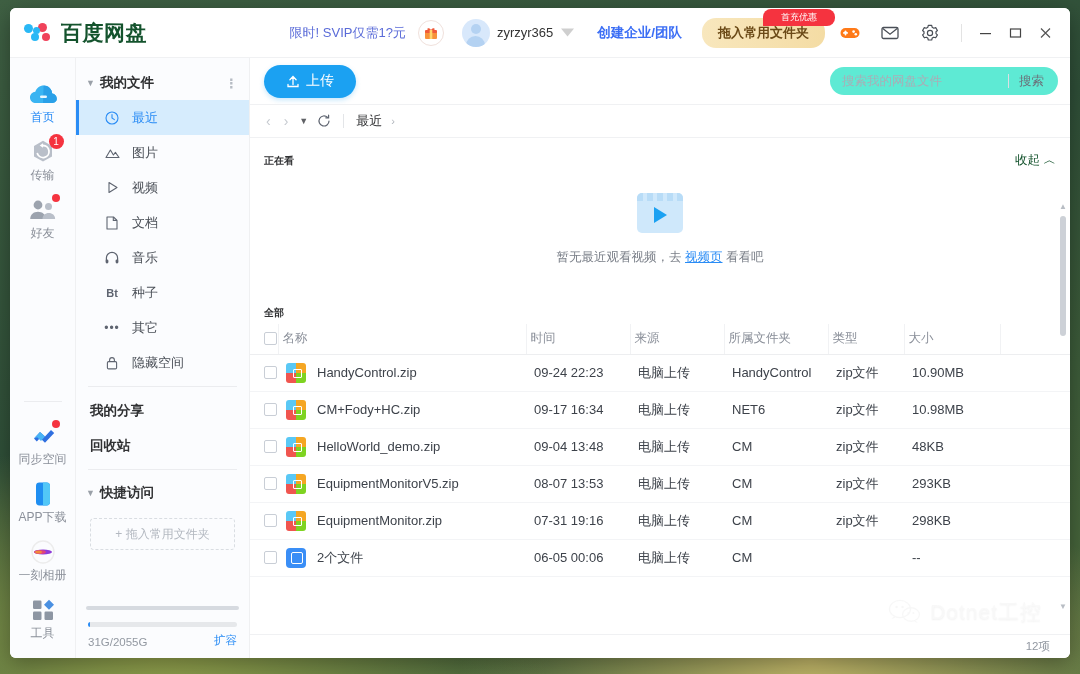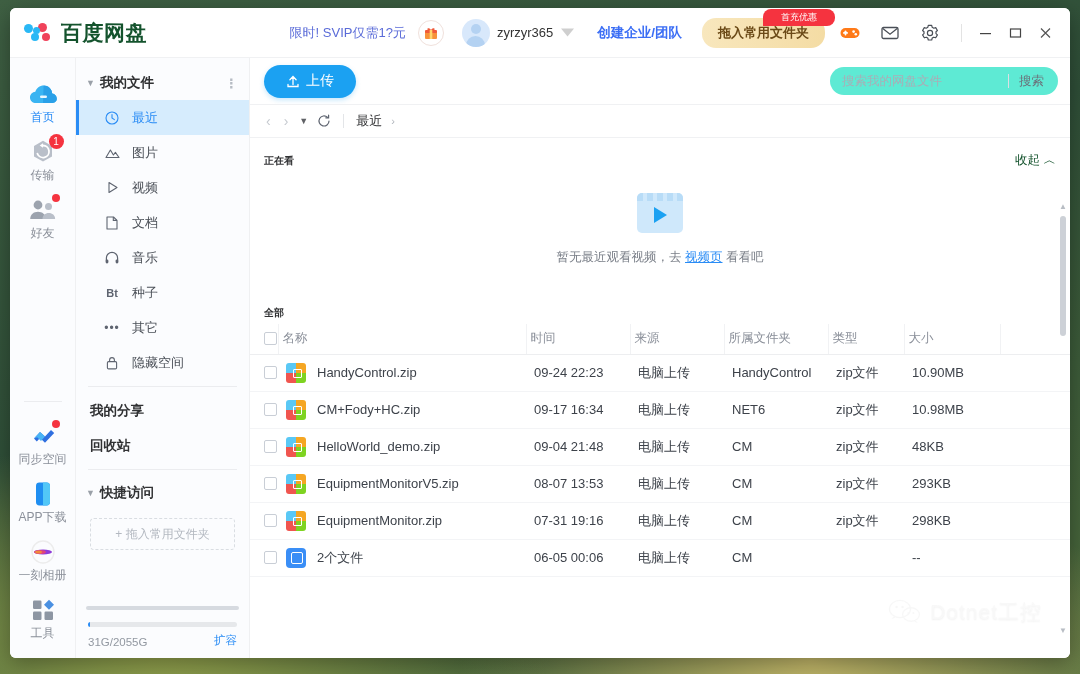--- a/index.html
+++ b/index.html
@@ -727,21 +727,21 @@
                   <div class="name-cell">
                     <span class="zip-ico">
                       <i></i>
                       <i></i>
                       <i></i>
                       <i></i>
                     </span>
                     <span class="fname">HelloWorld_demo.zip</span>
                   </div>
                 </td>
-                <td class="col-time">09-04 21:48</td>
+                <td class="col-time">09-04 13:48</td>
                 <td class="col-src">电脑上传</td>
                 <td class="col-folder">CM</td>
                 <td class="col-type">zip文件</td>
                 <td class="col-size">48KB</td>
                 <td class="col-tail"></td>
               </tr>
               <tr>
                 <td class="col-chk">
                   <span class="chk"></span>
                 </td>
@@ -806,20 +806,23 @@
         </table>
 
         <div class="vscroll">
           <div class="vscroll-track"></div>
           <div class="vscroll-arrow vs-up">▲</div>
           <div class="vscroll-thumb"></div>
           <div class="vscroll-arrow vs-down">▼</div>
         </div>
       </div>
 
+      <div class="main-foot">
+        <span class="count-text">12项</span>
+      </div>
     </div>
   </div>
 
   <div class="watermark">
     <span>
       <svg width="34" height="26" viewBox="0 0 34 26">
         <ellipse cx="12" cy="10" rx="10.5" ry="8.6" fill="none" stroke="#f2f2f2" stroke-width="1.4"></ellipse>
         <path d="M6 17l-2.6 3.3 4-1.7z" fill="#f2f2f2"></path>
         <circle cx="8.6" cy="8" r="1.3" fill="#f2f2f2"></circle>
         <circle cx="14.6" cy="8" r="1.3" fill="#f2f2f2"></circle>

